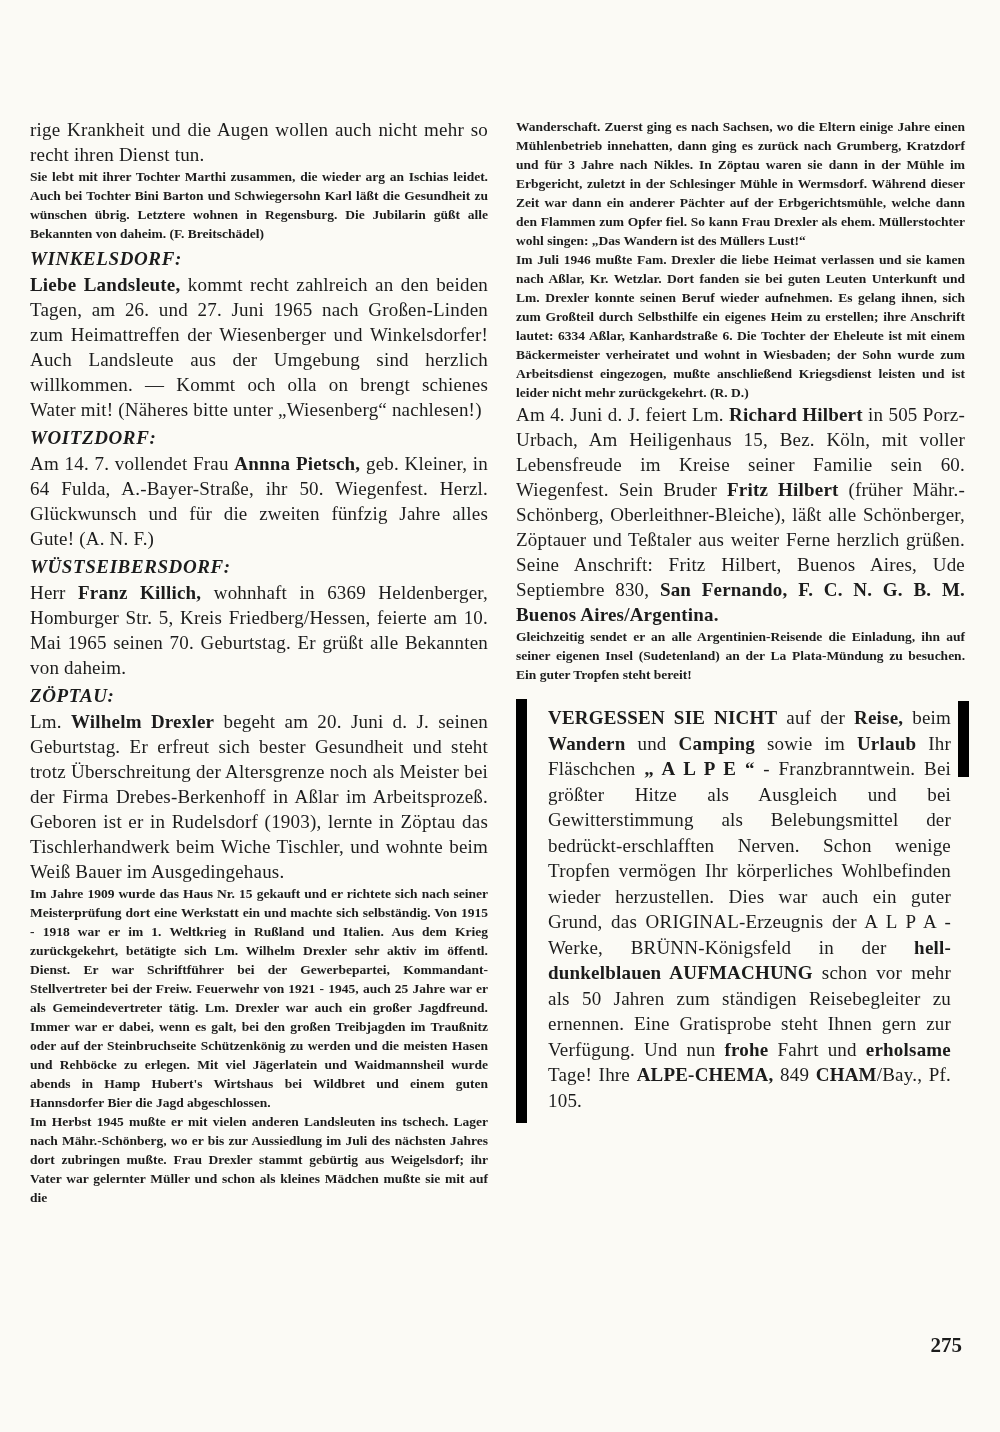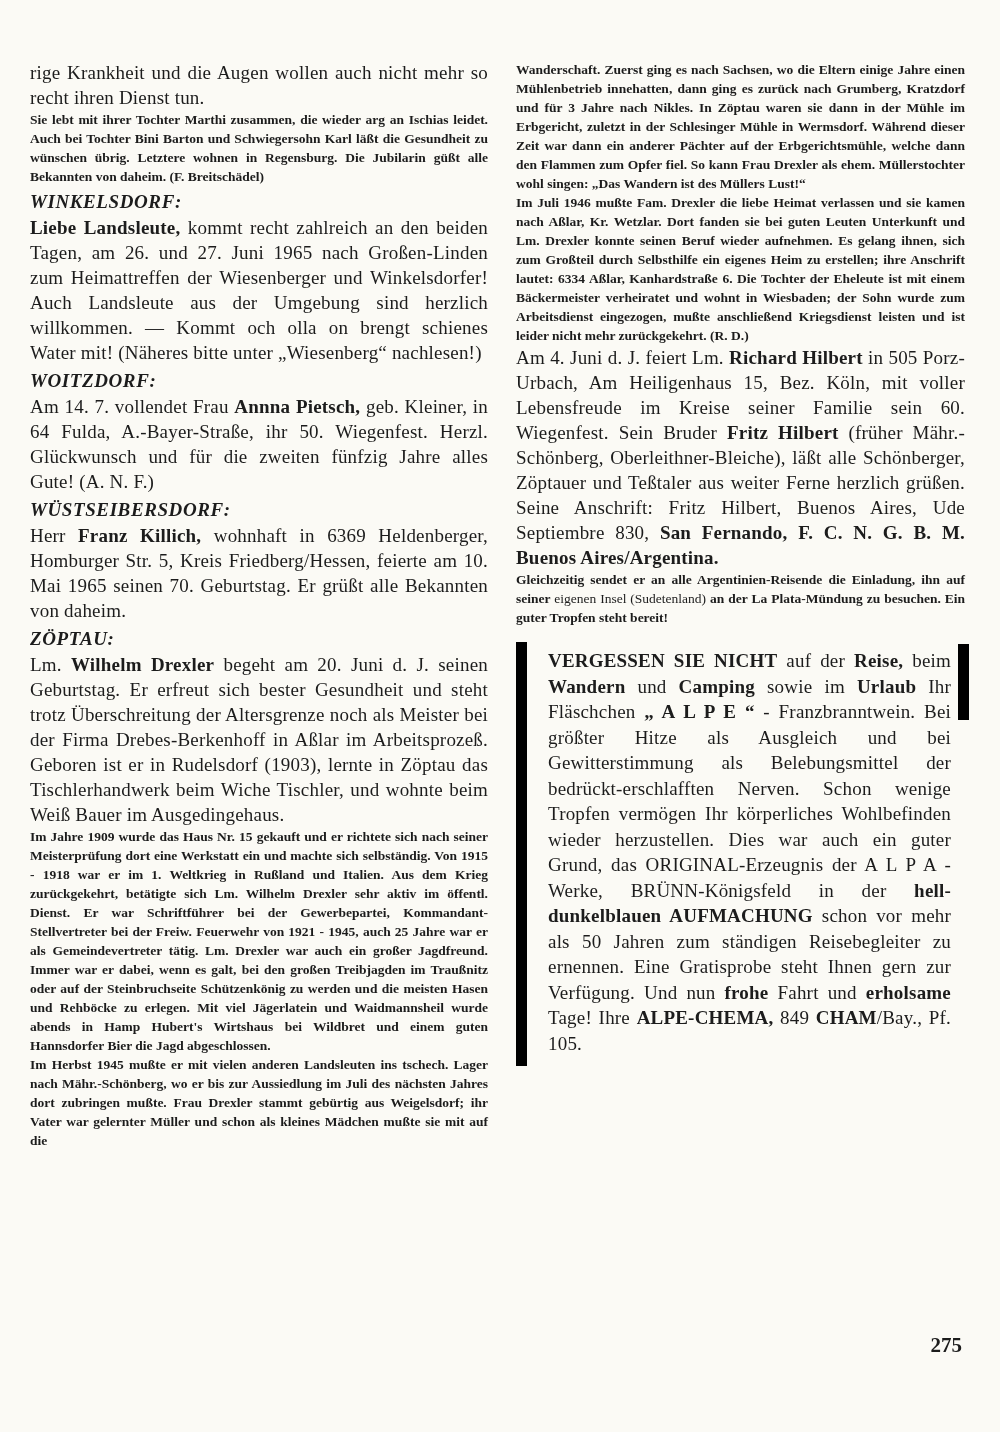--- a/index.html
+++ b/index.html
@@ -13,21 +13,21 @@
     background: var(--paper);
     font-family: "Liberation Serif", "DejaVu Serif", serif;
     color: var(--ink);
   }
   .page {
     position: relative;
     width: 1000px;
     height: 1432px;
     margin: 0 auto;
     background: var(--paper);
-    padding: 60px 35px 0 30px;
+    padding: 117px 35px 0 30px;
     overflow: hidden;
   }
   .cols {
     display: flex;
     gap: 28px;
     align-items: flex-start;
   }
   .col-left  { width: 458px; }
   .col-right { width: 449px; }
 
@@ -40,21 +40,21 @@
   }
   .blk.small {
     font-size: 13.5px;
     line-height: 19px;
     text-align: justify;
     font-weight: 700;
     -webkit-text-stroke: 0;
   }
   
   .blk.small .run { font-weight: 700; }
-  .blk.small .run.bold { font-weight: 400; }
+  .blk.small .run.bold { font-weight: 700; }
   .blk.heading {
     font-size: 19px;
     font-weight: 700;
     letter-spacing: 0.6px;
     margin: 5px 0 2px 0;
     font-style: italic;
   }
   .run { font-weight: 400; }
   .run.bold { font-weight: 700; }
 

